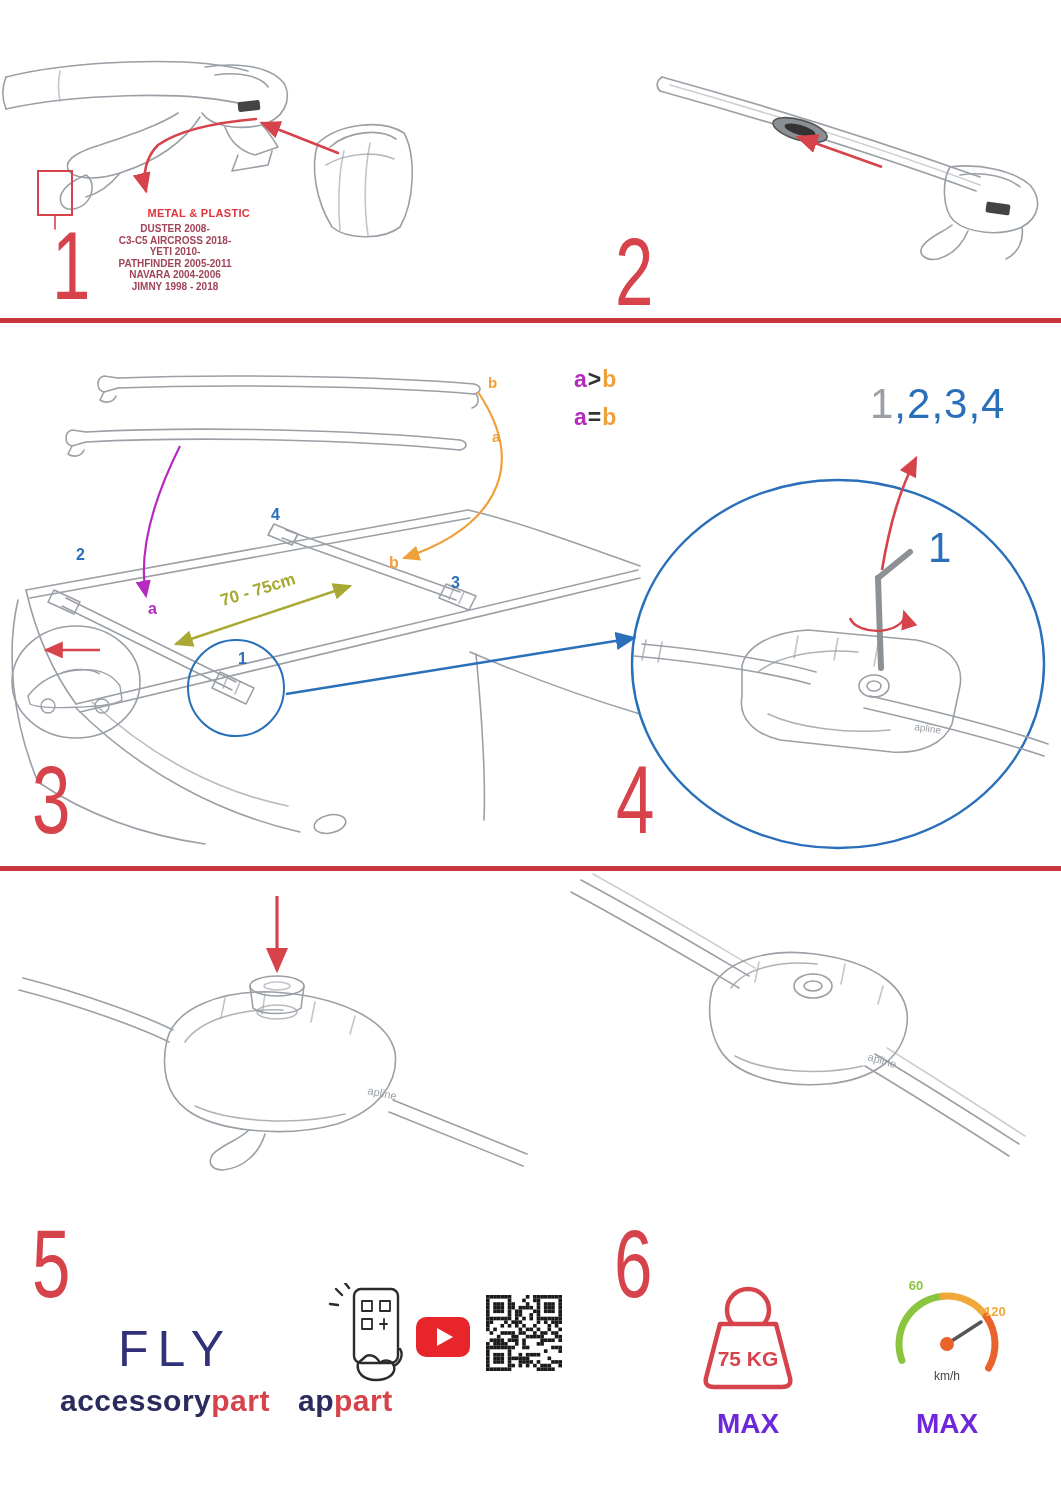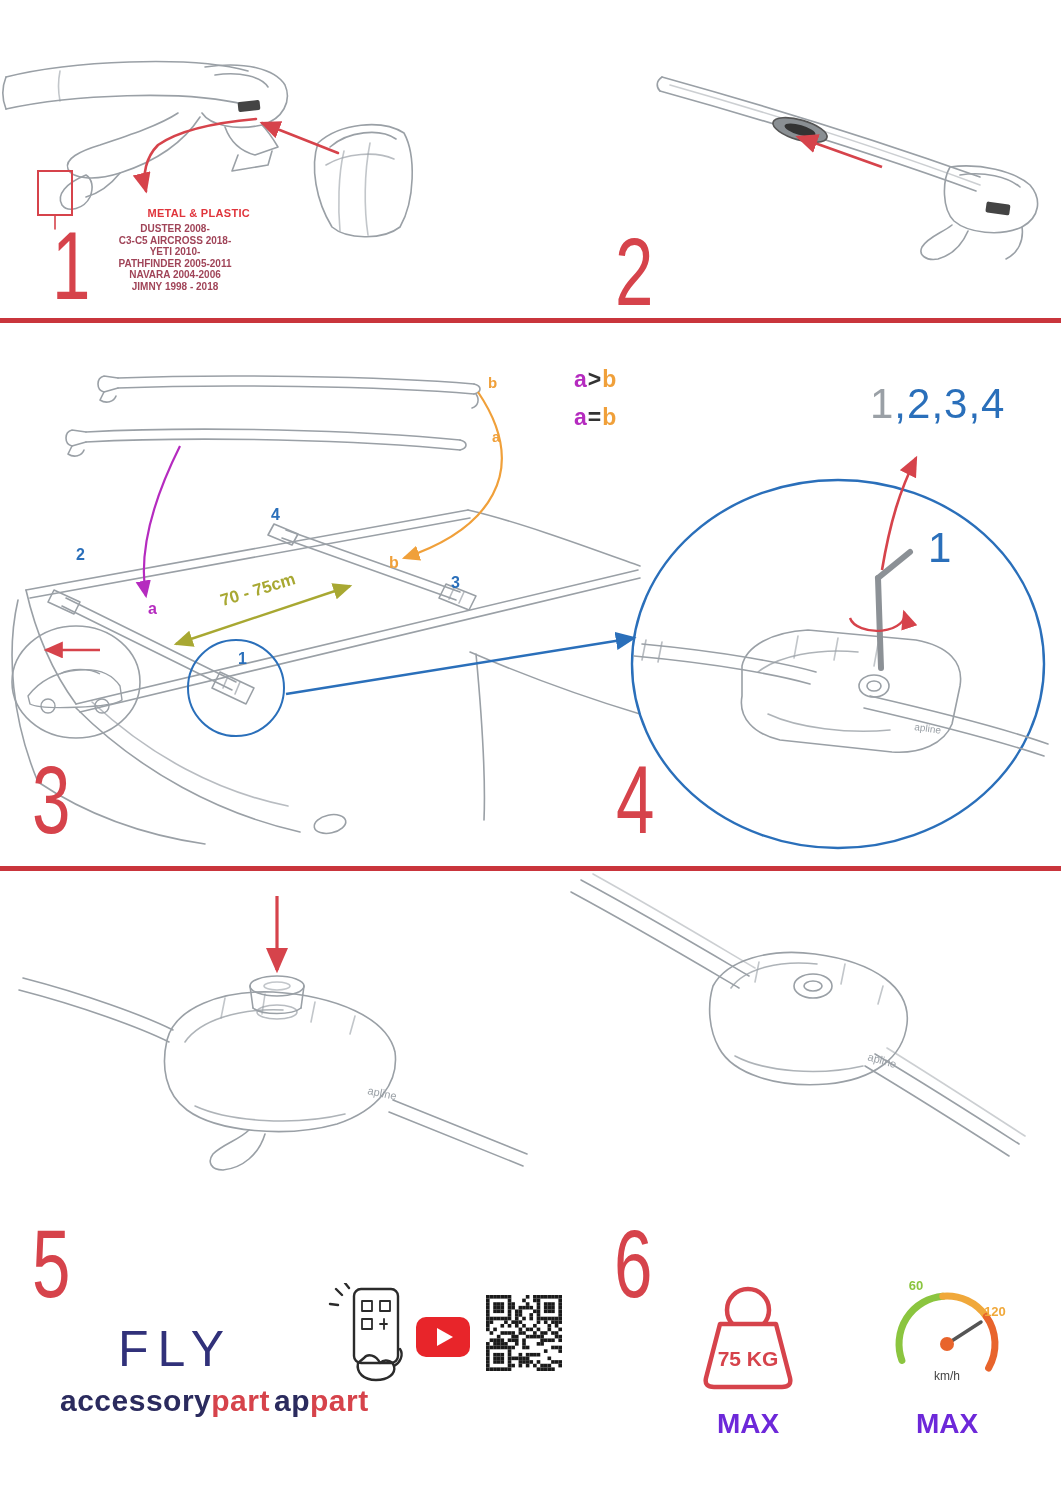--- a/index.html
+++ b/index.html
@@ -502,21 +502,21 @@
       <rect x="18.10" y="72.38" width="3.62" height="3.62" fill="#1a1a1a"></rect>
       <rect x="21.71" y="72.38" width="3.62" height="3.62" fill="#1a1a1a"></rect>
       <rect x="50.67" y="72.38" width="3.62" height="3.62" fill="#1a1a1a"></rect>
       <rect x="54.29" y="72.38" width="3.62" height="3.62" fill="#1a1a1a"></rect>
       <rect x="57.90" y="72.38" width="3.62" height="3.62" fill="#1a1a1a"></rect>
       <rect x="61.52" y="72.38" width="3.62" height="3.62" fill="#1a1a1a"></rect>
       <rect x="65.14" y="72.38" width="3.62" height="3.62" fill="#1a1a1a"></rect>
     </svg>
 
   <div class="fly" style="left:118px;top:1320px">FLY</div>
-  <div class="tagline" style="left:60px;top:1384px"><span class="navy">accessory</span><span class="red">part</span><span class="navy" style="margin-left:4px">ap</span><span class="red">part</span></div>
+  <div class="tagline" style="left:60px;top:1384px"><span class="navy">accessory</span><span class="red">part</span><span class="navy" style="margin-left:28px">ap</span><span class="red">part</span></div>
 
   <svg class="abs" style="left:686px;top:1280px" width="124" height="122">
     <g stroke="#d6434b" stroke-width="4.5" fill="none" stroke-linejoin="round">
       <circle cx="62" cy="30" r="21"></circle>
       <path d="M34,44 L90,44 L104,98 Q106,107 96,107 L28,107 Q18,107 20,98 Z" fill="#fff"></path>
     </g>
     <text x="62" y="86" text-anchor="middle" font-size="21" font-weight="bold" fill="#d6434b">75 KG</text>
   </svg>
   <div class="maxlbl" style="left:686px;top:1408px">MAX</div>
 

